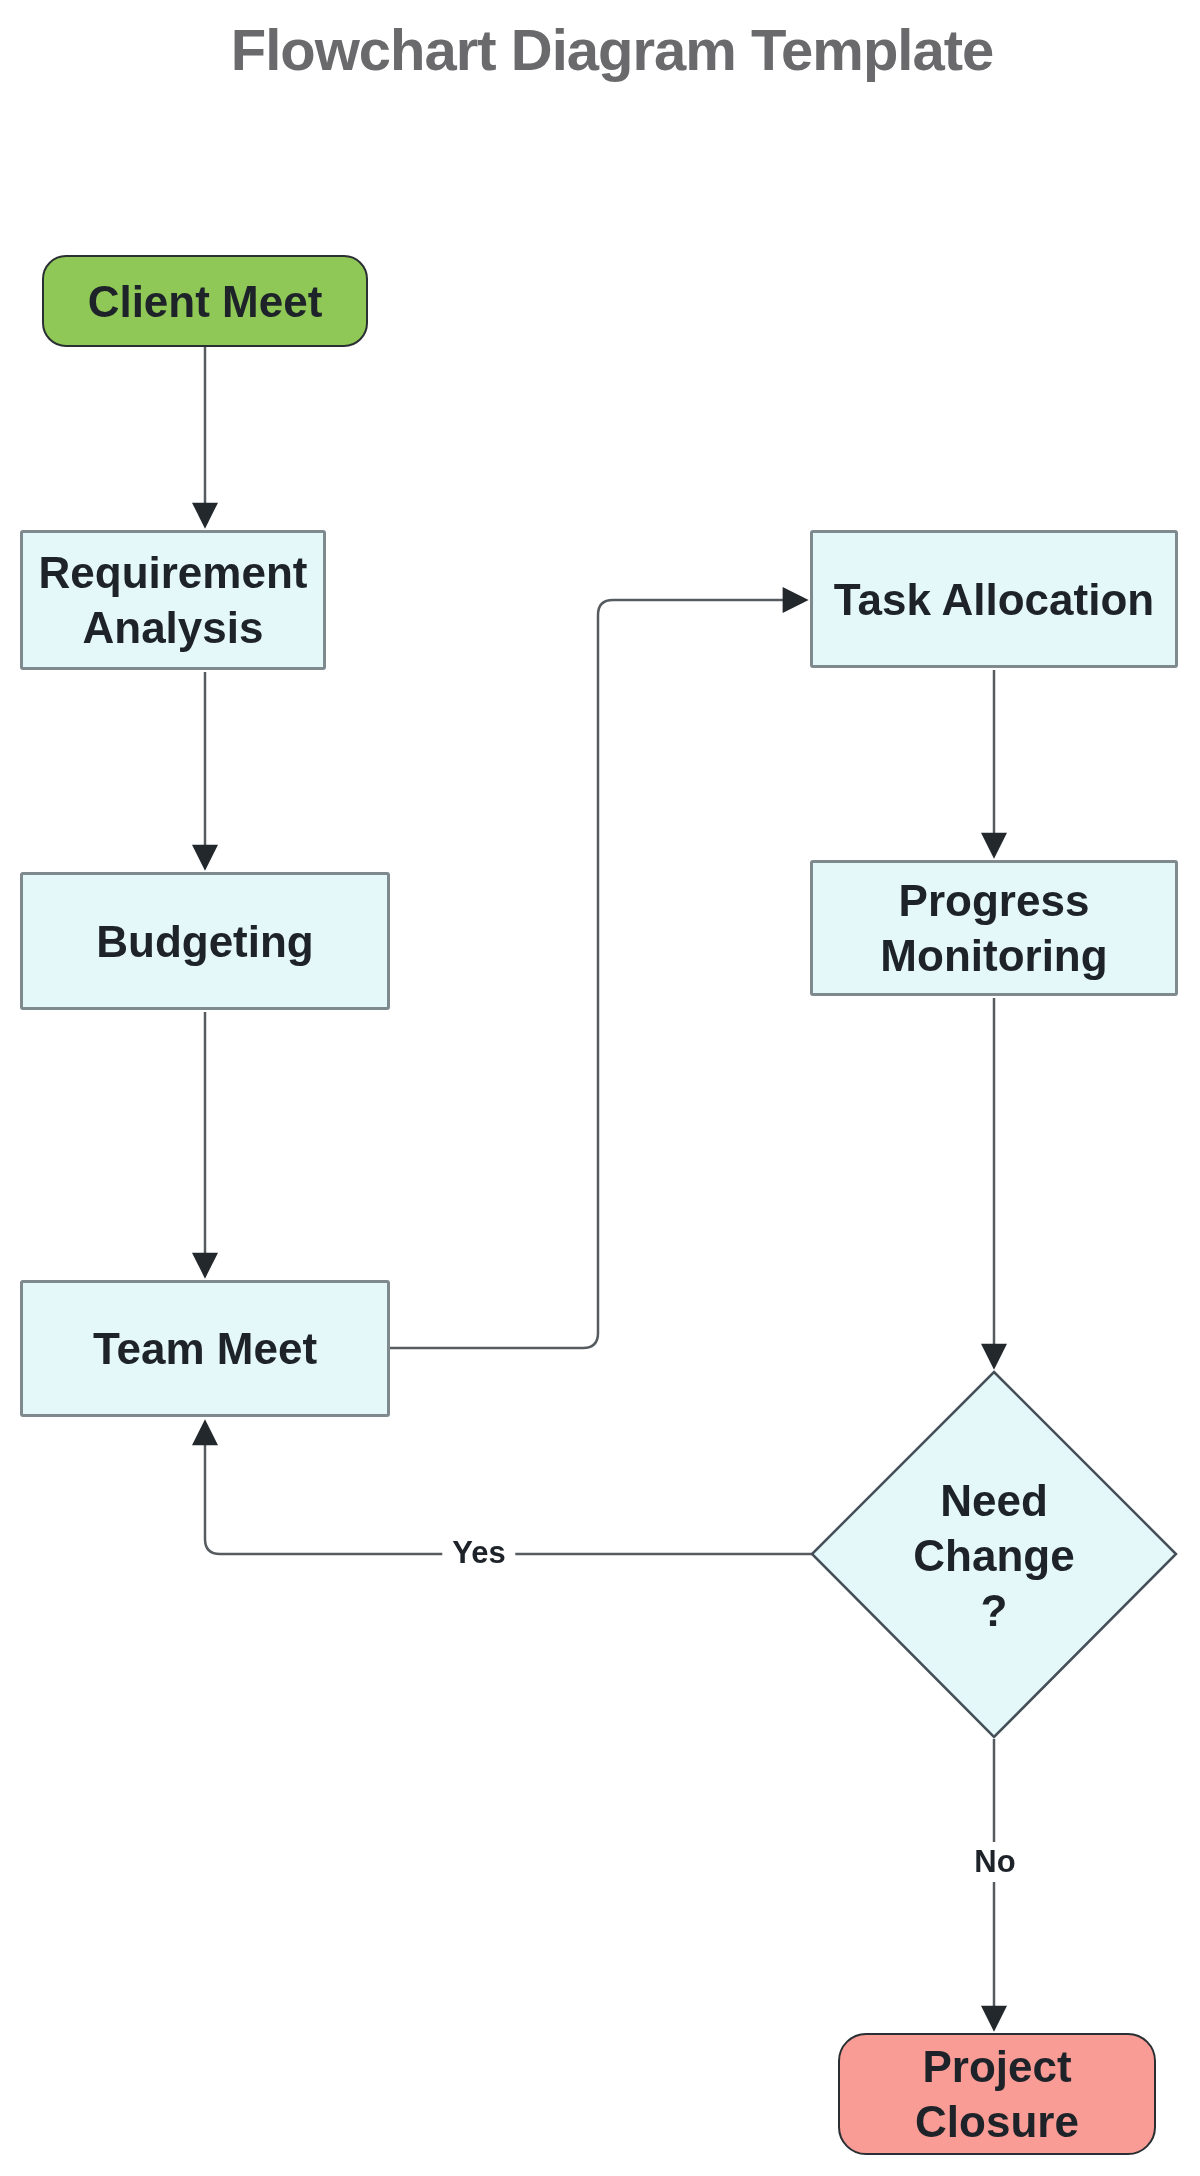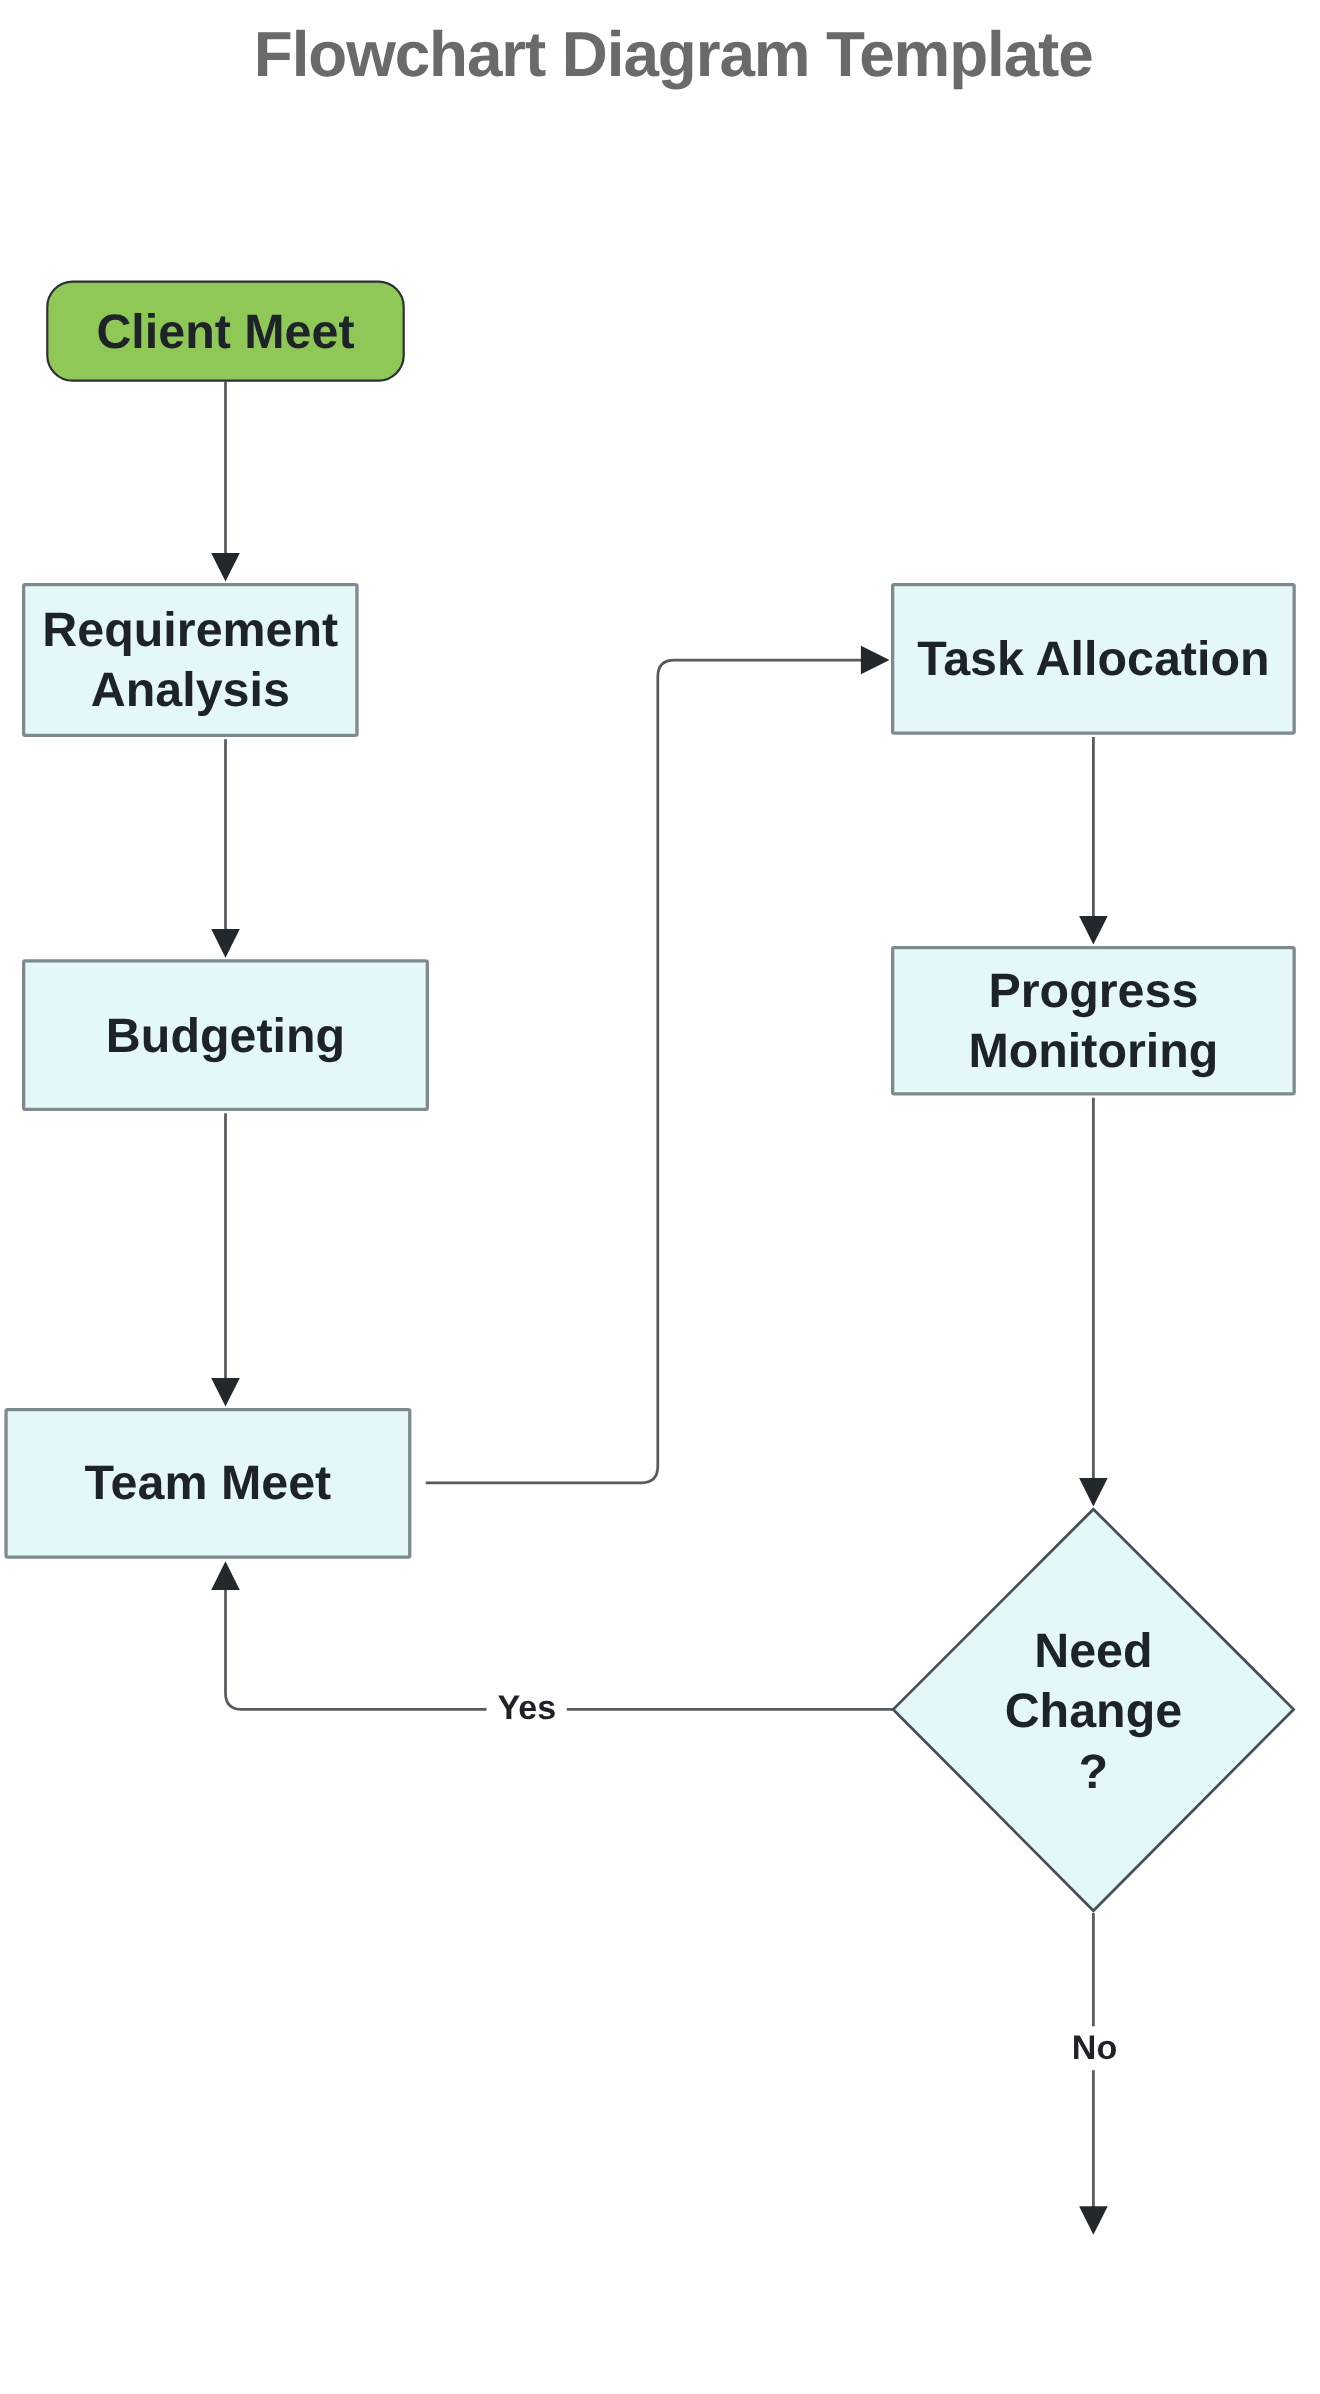--- a/index.html
+++ b/index.html
@@ -95,23 +95,26 @@
   </div>
 
   <div class="node rect" style="left:20px;top:872px;width:370px;height:138px;">
     <span>Budgeting</span>
   </div>
 
   <div class="node rect" style="left:810px;top:860px;width:368px;height:136px;">
     <span class="narrow" style="max-width:260px;">Progress Monitoring</span>
   </div>
 
-  <div class="node rect" style="left:4px;top:1280px;width:370px;height:137px;">
+  <div class="node rect" style="left:20px;top:1280px;width:370px;height:137px;">
     <span>Team Meet</span>
   </div>
 
   <div class="diamond-label">Need Change ?</div>
 
+  <div class="node pill salmon" style="left:838px;top:2033px;width:318px;height:122px;">
+    <span class="narrow" style="max-width:200px;">Project Closure</span>
+  </div>
 
   <div class="edge-label yes">Yes</div>
   <div class="edge-label no">No</div>
 
 </div>
 
 </body></html>

